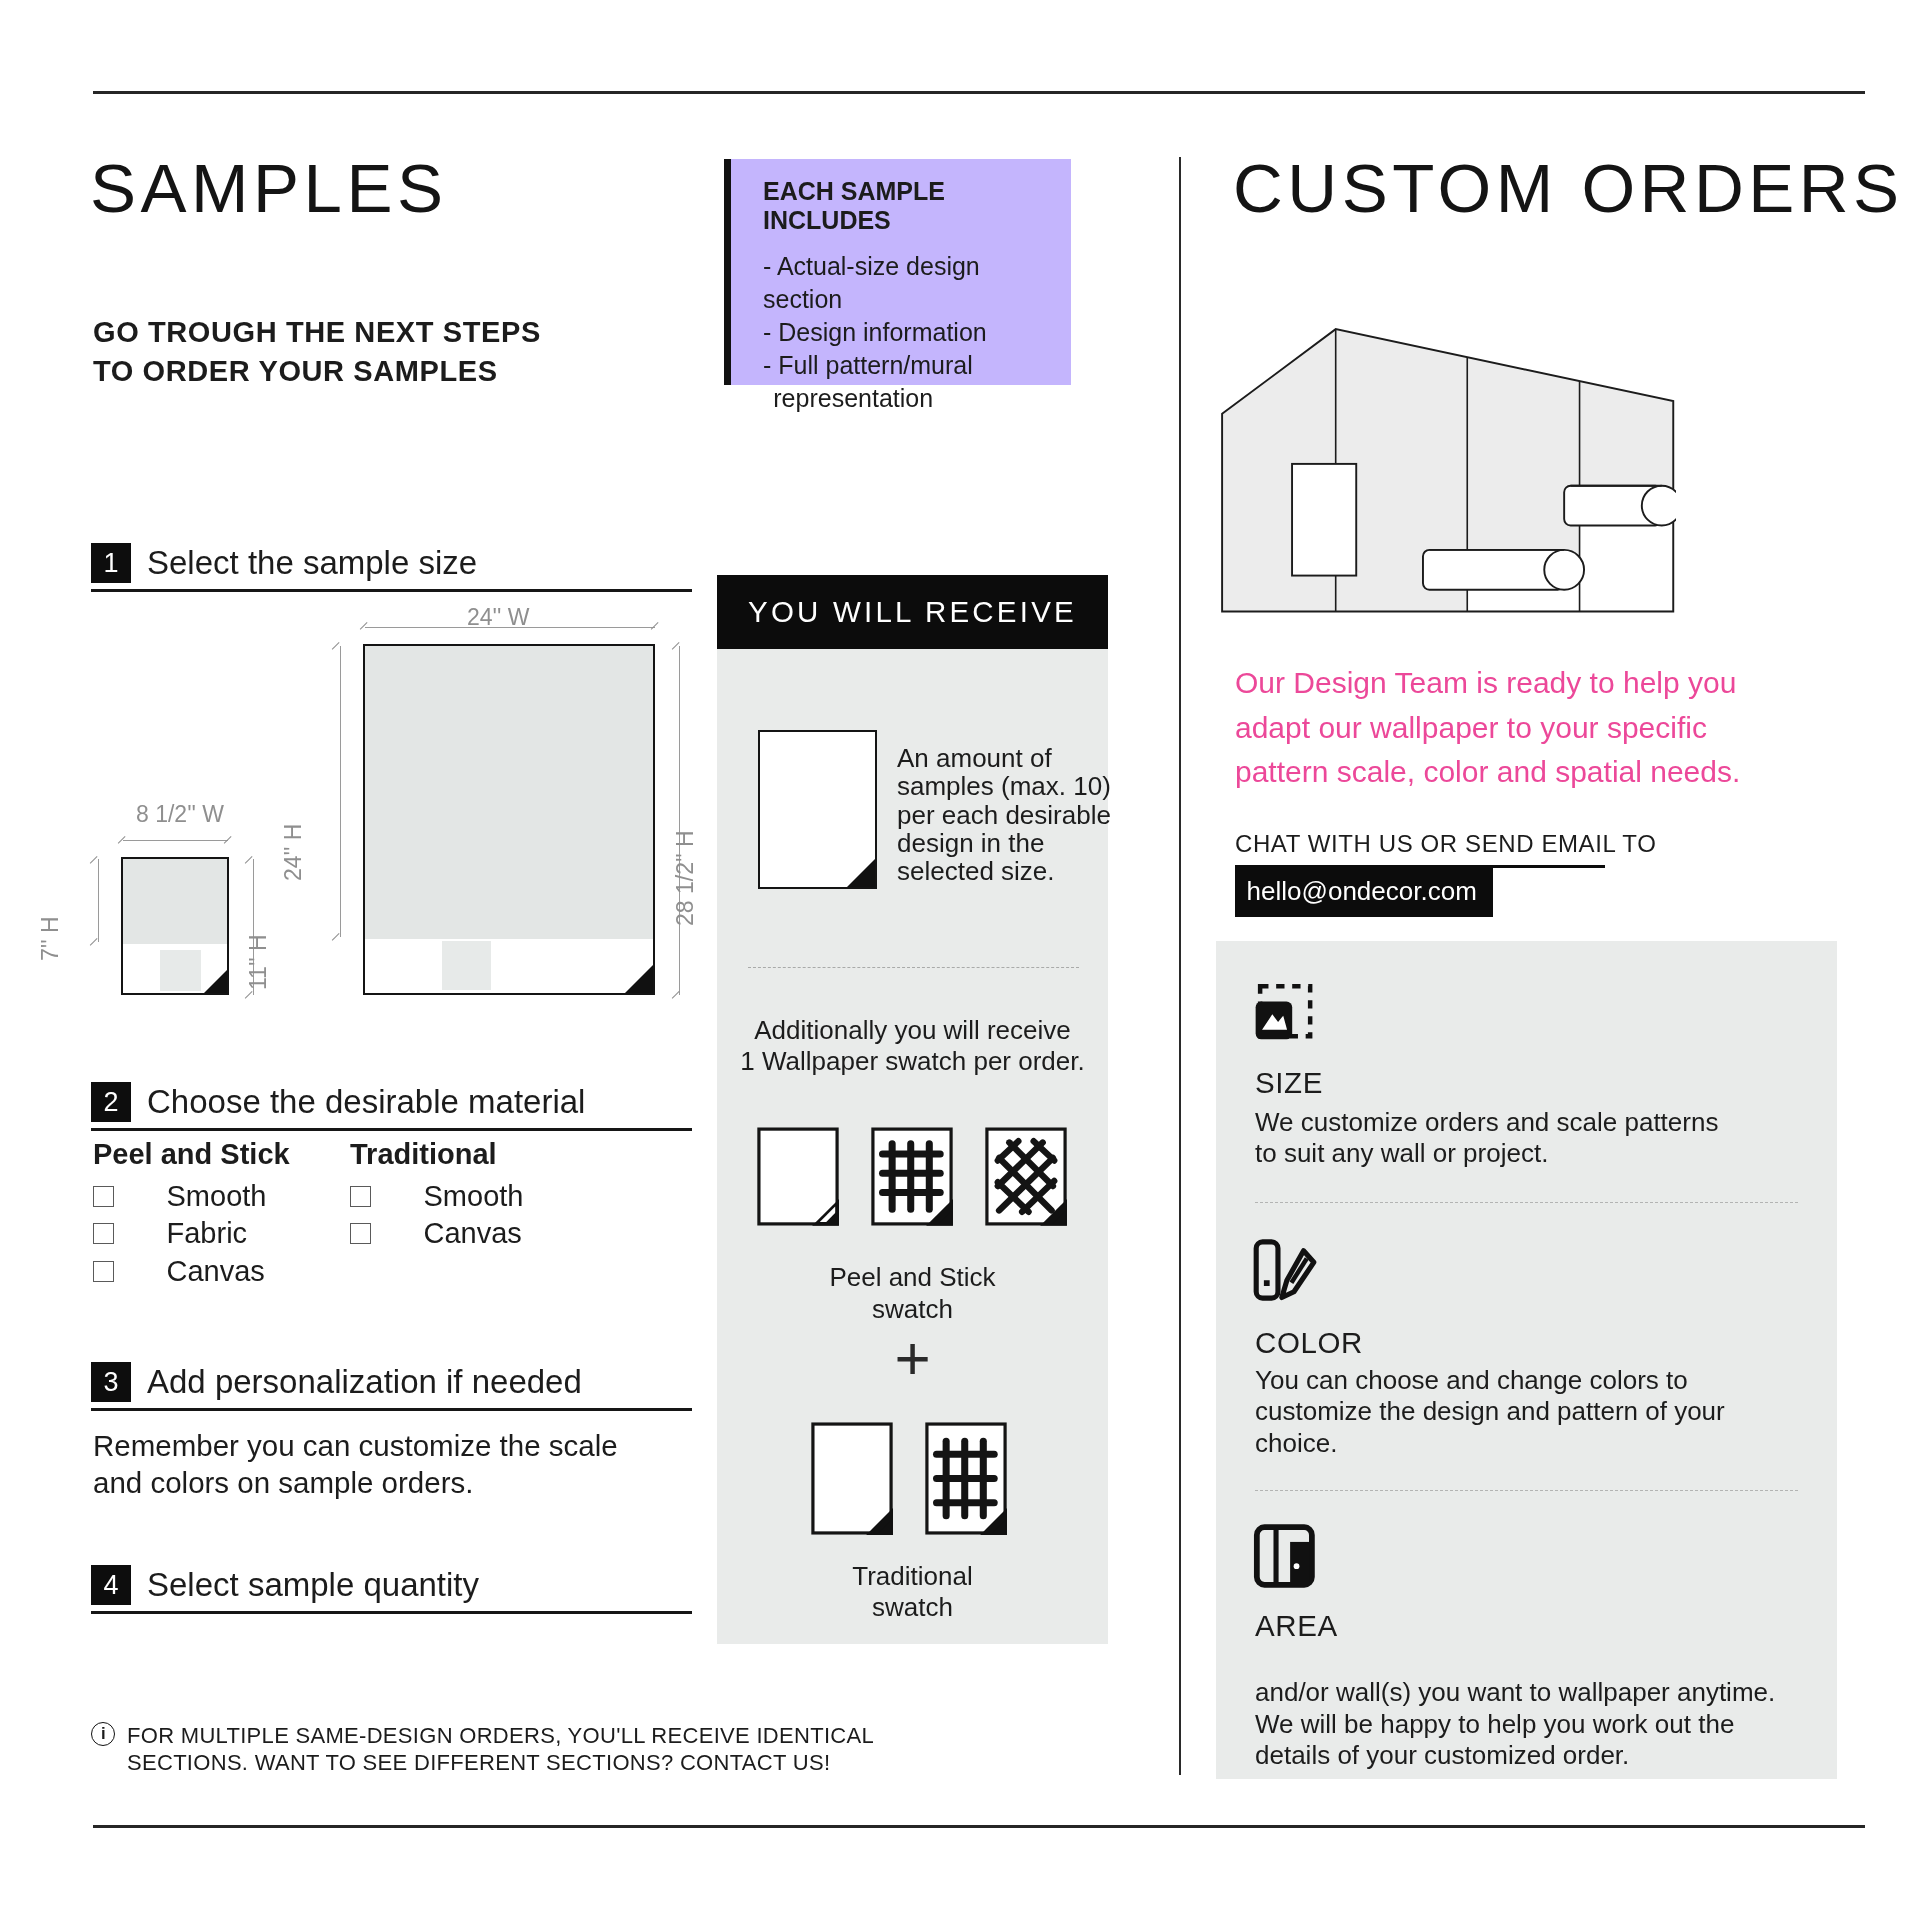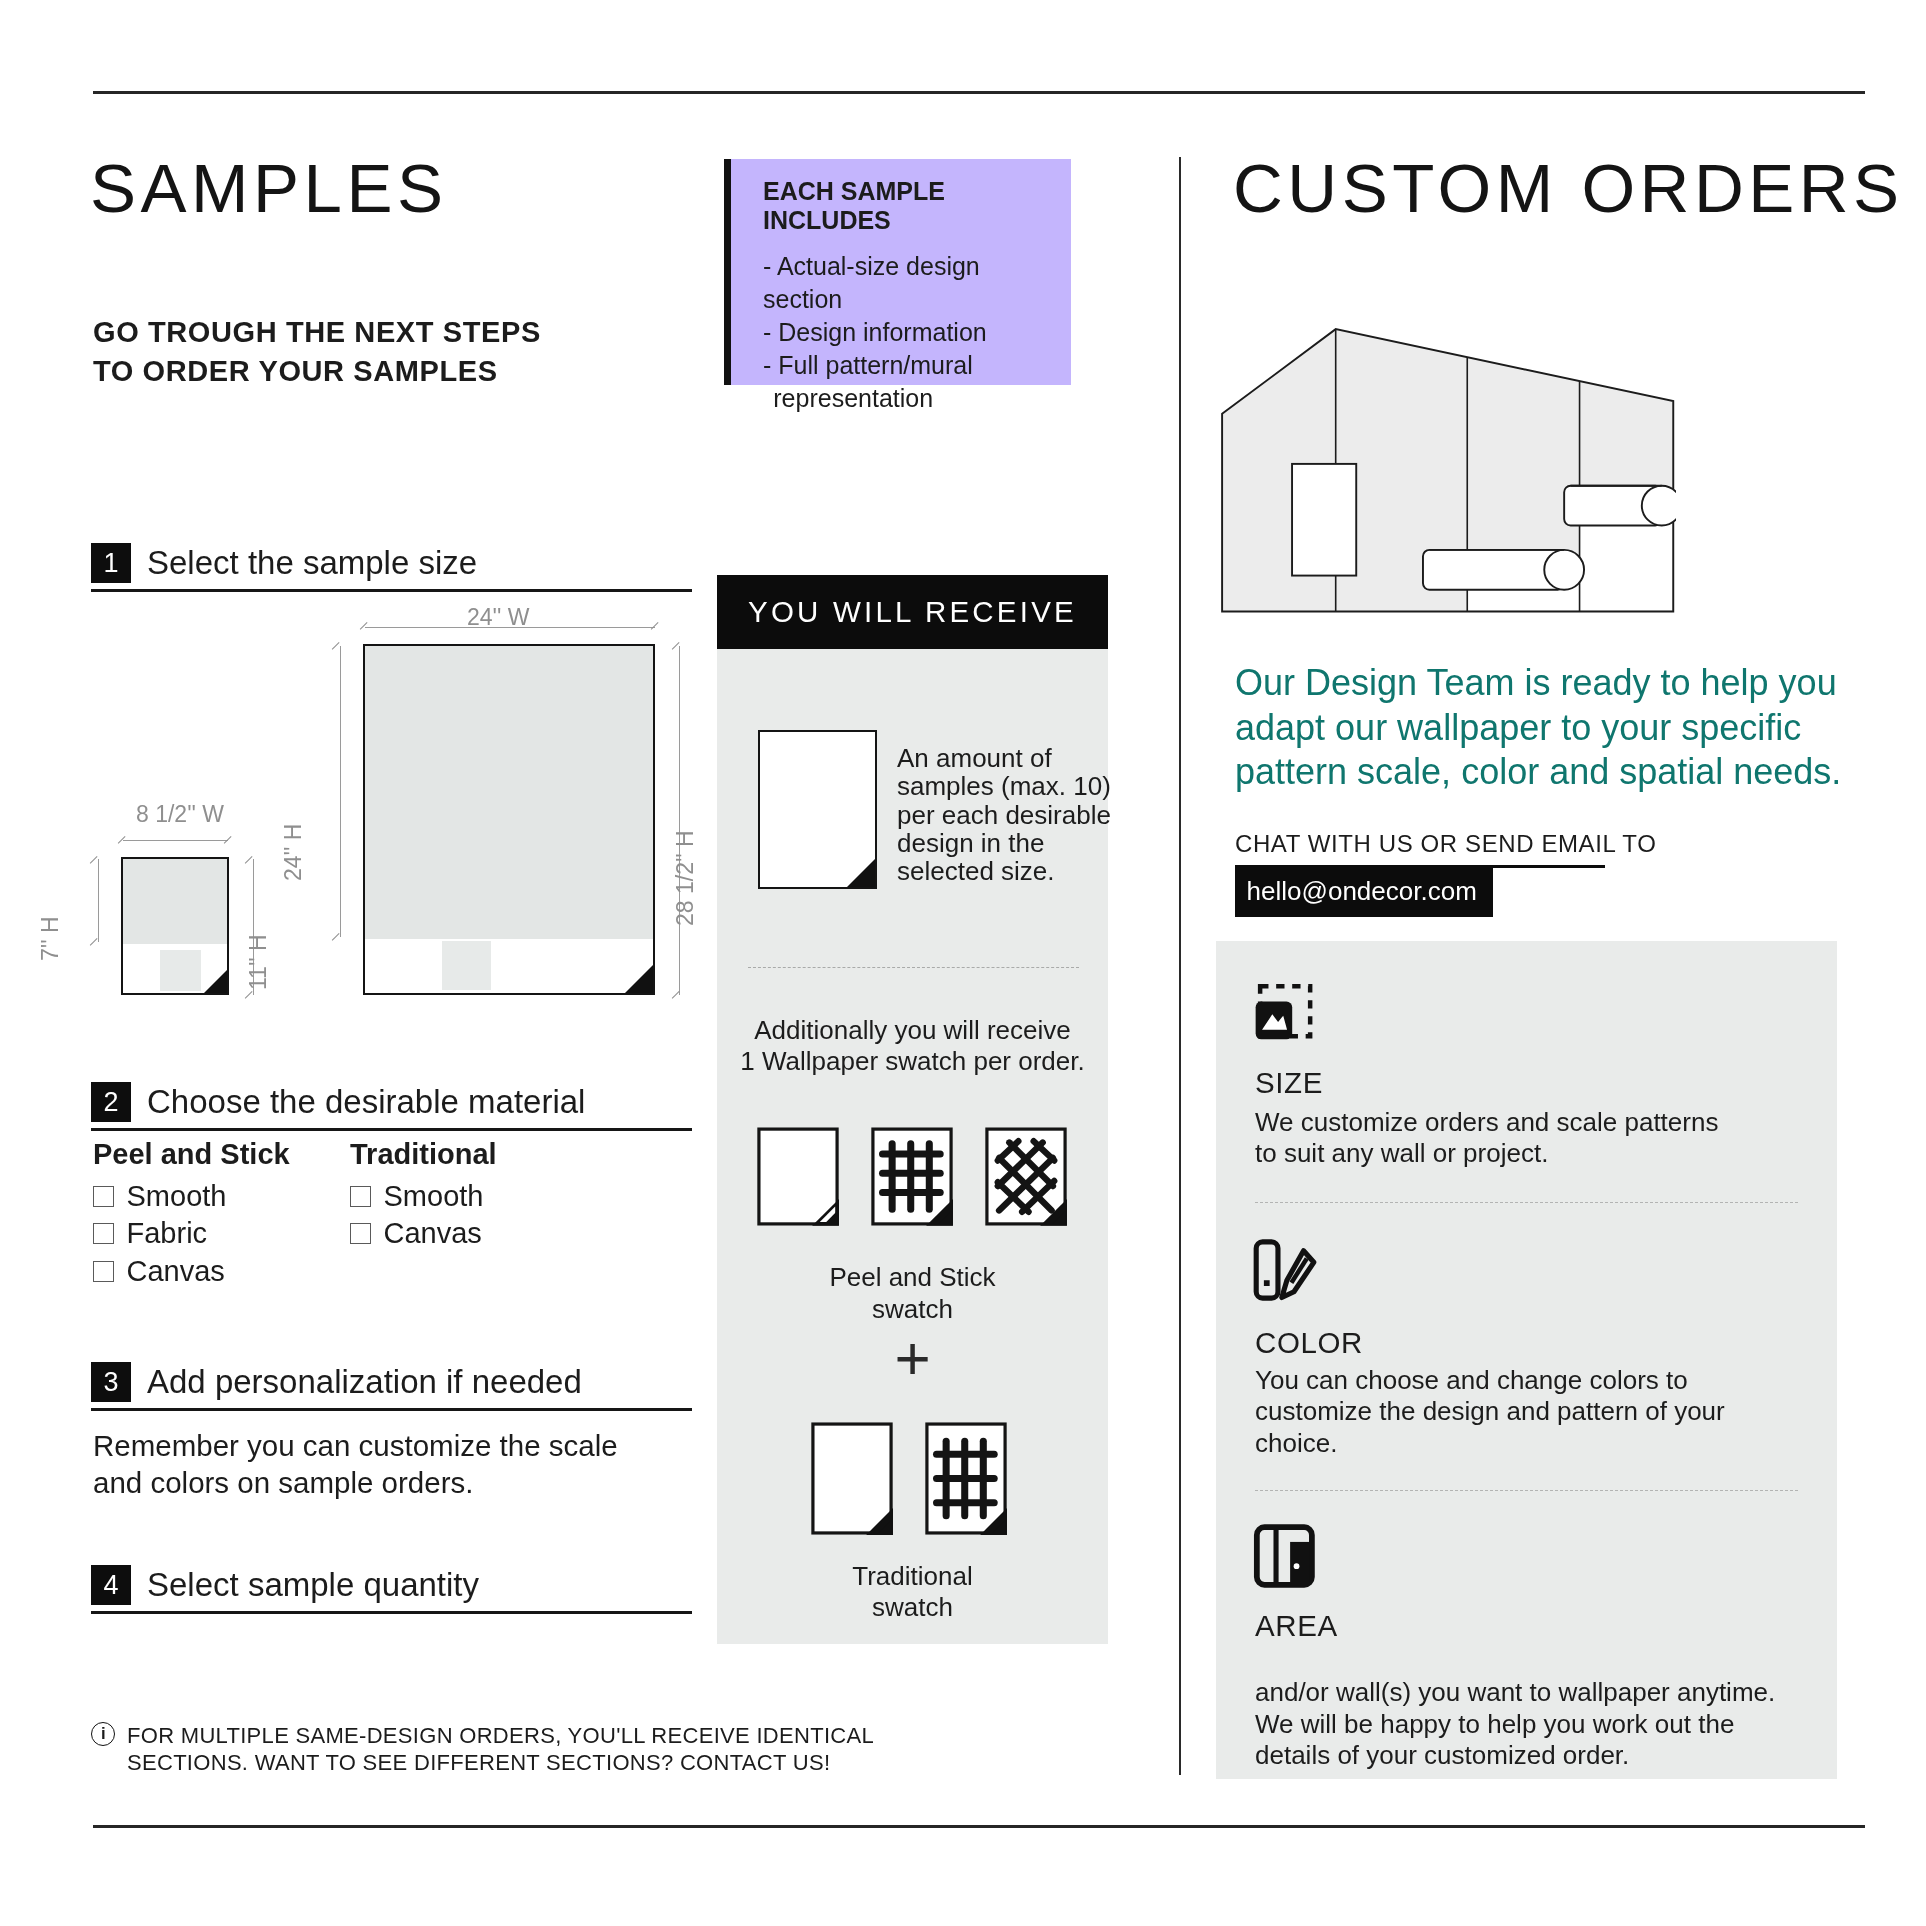--- a/index.html
+++ b/index.html
@@ -26,21 +26,21 @@
   .sample .gray{position:absolute;left:0;top:0;right:0;background:#e3e6e5;}
   .sample .inner-sq{position:absolute;background:#e7eae9;}
   .fold{position:absolute;right:0;bottom:0;width:0;height:0;border-style:solid;
         border-color:transparent transparent #111 transparent;}
   .dim{position:absolute;background:#9a9a9a;}
   .tick{position:absolute;width:1.3px;height:10.3px;background:#8f8f8f;}
   .dim-label{position:absolute;font-size:23px;color:#8f8f8f;white-space:nowrap;}
   .rot{transform:rotate(-90deg);transform-origin:left bottom;}
   
   .mat-head{position:absolute;font-size:29px;font-weight:700;white-space:nowrap;}
-  .opt{position:absolute;display:flex;align-items:center;}
+  .opt{position:absolute;display:flex;align-items:center;gap:40px;}
   .chk{width:20.5px;height:20.5px;border:1.9px solid #5a5a5a;box-sizing:border-box;background:#fff;}
   .opt span{margin-left:13px;font-size:29px;}
   .body-line{position:absolute;font-size:29.5px;line-height:37px;white-space:nowrap;}
   
   #note-icon{position:absolute;left:91px;top:1722px;width:24.4px;height:24.4px;border:1.9px solid #111;
              border-radius:50%;box-sizing:border-box;display:flex;align-items:center;justify-content:center;
              font-size:16.7px;font-weight:700;}
   .note-line{position:absolute;font-size:22px;letter-spacing:0.3px;white-space:nowrap;}
   
   #receive-header{position:absolute;left:717px;top:575px;width:391px;height:74px;background:#0c0c0c;
@@ -54,21 +54,21 @@
   .center-line{position:absolute;left:0;width:391px;text-align:center;font-size:26px;white-space:nowrap;}
   .plus-glyph{position:absolute;left:0;width:391px;text-align:center;font-size:62px;font-weight:300;color:#2a2a2a;}
   
   #chat-underline{position:absolute;left:1235px;top:865px;width:370px;height:3.2px;background:#0c0c0c;}
   #email-badge{position:absolute;left:1235px;top:868px;background:#0c0c0c;color:#fff;font-size:26px;
                padding:8.3px 16.7px 9.6px 11.6px;white-space:nowrap;}
   #right-panel{position:absolute;left:1216px;top:941px;width:621px;height:838px;background:#e9ebea;}
   .sec-title{position:absolute;left:39px;font-size:29.5px;letter-spacing:0.6px;}
   .sec-line{position:absolute;left:39px;font-size:26px;line-height:31px;white-space:nowrap;}
   .panel-divider{position:absolute;left:39px;width:543px;border-top:1.9px dashed #b3b4b3;}
-  .para-line{position:absolute;font-size:36px;line-height:44px;white-space:nowrap;color:#0f766e;}
+  .para-line{position:absolute;font-size:30px;line-height:44px;white-space:nowrap;color:#ec4899;}
 </style>
 </head>
 <body>
 
 <div id="page">
 
   <div class="rule" style="left:93px;top:91px;width:1772px;"></div>
   <div class="rule" style="left:93px;top:1825px;width:1772px;"></div>
   <div class="abs" style="left:1179px;top:157px;width:1.9px;height:1618px;background:#2a2a2a;"></div>
 

